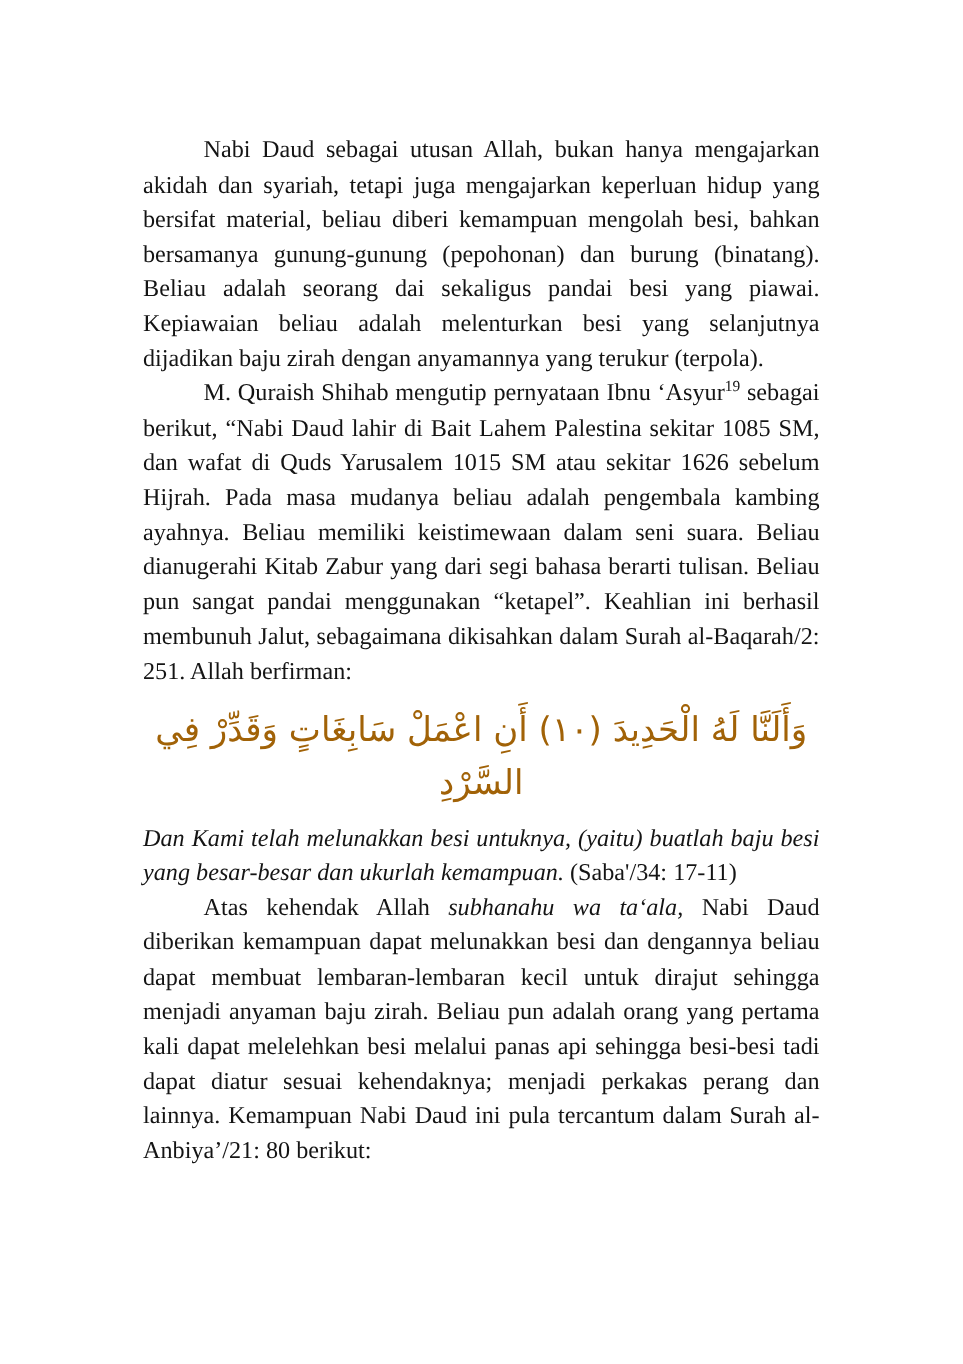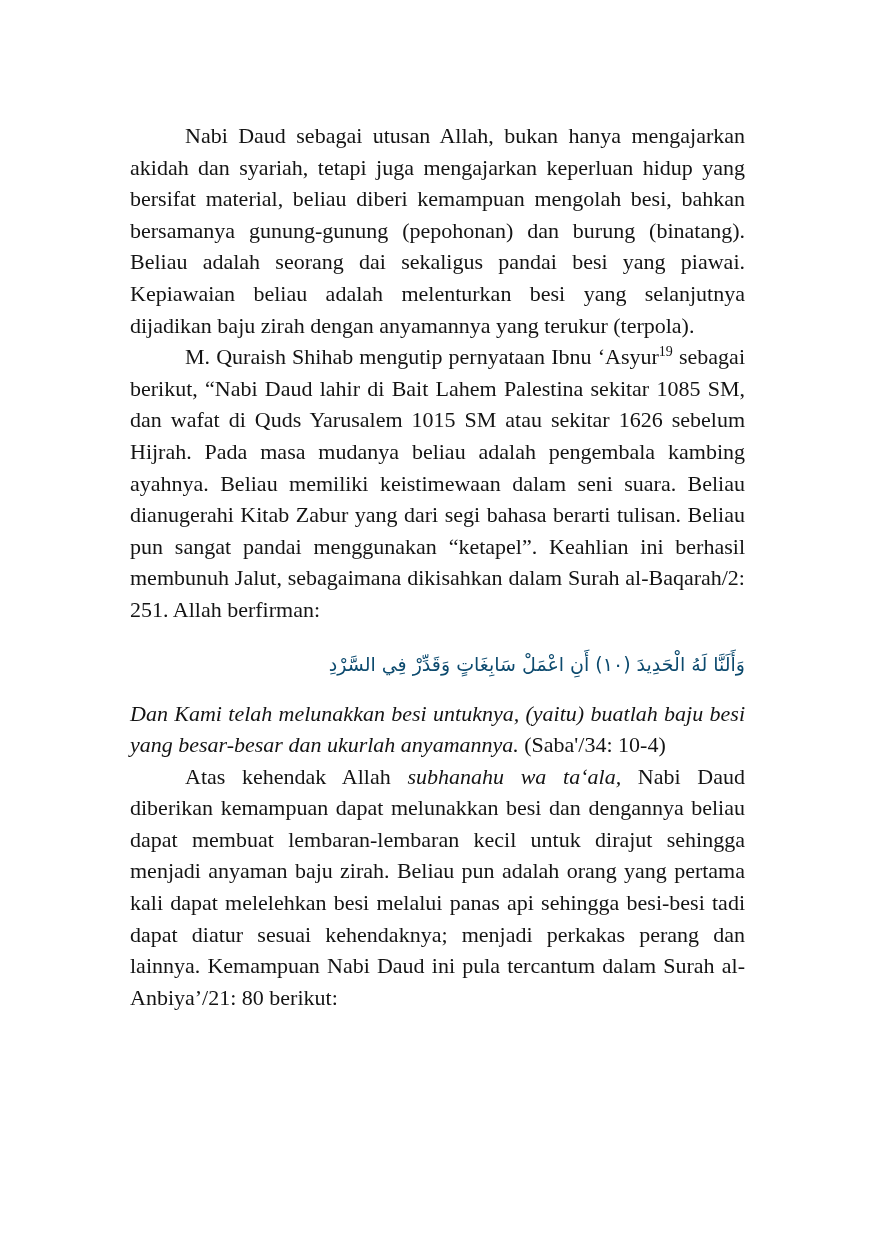--- a/index.html
+++ b/index.html
@@ -30,24 +30,25 @@
   }
   .body-para sup {
     font-size: 14px;
     line-height: 0;
     vertical-align: super;
     letter-spacing: 0;
   }
   .arabic {
     margin: 14px 0 4px 0;
     font-family: "DejaVu Sans", sans-serif;
-    font-size: 19px;
+    font-size: 31px;
     line-height: 48px;
+    text-align: center;
     direction: rtl;
-    color: #0c4a6e;
+    color: #a16207;
   }
   .translation {
     margin: 10px 0 0 0;
     font-size: 22px;
     line-height: 31.6px;
     text-align: justify;
     color: #141414;
   }
   .translation em {
     font-style: italic;
@@ -85,21 +86,21 @@
 <body>
 
 <div class="page">
 
   <p class="body-para indent">Nabi Daud sebagai utusan Allah, bukan hanya mengajarkan akidah dan syariah, tetapi juga mengajarkan keperluan hidup yang bersifat material, beliau diberi kemampuan mengolah besi, bahkan bersamanya gunung-gunung (pepohonan) dan burung (binatang). Beliau adalah seorang dai sekaligus pandai besi yang piawai. Kepiawaian beliau adalah melenturkan besi yang selanjutnya dijadikan baju zirah dengan anyamannya yang terukur (terpola).</p>
 
   <p class="body-para indent"><span>M. Quraish Shihab mengutip pernyataan Ibnu ‘Asyur</span><sup>19</sup><span> sebagai berikut, “Nabi Daud lahir di Bait Lahem Palestina sekitar 1085 SM, dan wafat di Quds Yarusalem 1015 SM atau sekitar 1626 sebelum Hijrah. Pada masa mudanya beliau adalah pengembala kambing ayahnya. Beliau memiliki keistimewaan dalam seni suara. Beliau dianugerahi Kitab Zabur yang dari segi bahasa berarti tulisan. Beliau pun sangat pandai menggunakan “ketapel”. Keahlian ini berhasil membunuh Jalut, sebagaimana dikisahkan dalam Surah al-Baqarah/2: 251. Allah berfirman:</span></p>
 
   <div class="arabic" dir="rtl" lang="ar">وَأَلَنَّا لَهُ الْحَدِيدَ (١٠) أَنِ اعْمَلْ سَابِغَاتٍ وَقَدِّرْ فِي السَّرْدِ</div>
 
-  <p class="translation"><em>Dan Kami telah melunakkan besi untuknya, (yaitu) buatlah baju besi yang besar-besar dan ukurlah anyamannya.</em><span class="roman"> (Saba'/34: 10-4)</span></p>
+  <p class="translation"><em>Dan Kami telah melunakkan besi untuknya, (yaitu) buatlah baju besi yang besar-besar dan ukurlah kemampuan.</em><span class="roman"> (Saba'/34: 17-11)</span></p>
 
   <p class="body-para indent para3"><span>Atas kehendak Allah </span><em>subhanahu wa ta‘ala,</em><span> Nabi Daud diberikan kemampuan dapat melunakkan besi dan dengannya beliau dapat membuat lembaran-lembaran kecil untuk dirajut sehingga menjadi anyaman baju zirah. Beliau pun adalah orang yang pertama kali dapat melelehkan besi melalui panas api sehingga besi-besi tadi dapat diatur sesuai kehendaknya; menjadi perkakas perang dan lainnya. Kemampuan Nabi Daud ini pula tercantum dalam Surah al-Anbiya’/21: 80 berikut:</span></p>
 
   <div class="footer">
     <span class="footer-title">Bekerja, Usaha, dan Kewirausahaan</span>
     <span class="footer-page">66</span>
   </div>
 
 </div>
 

